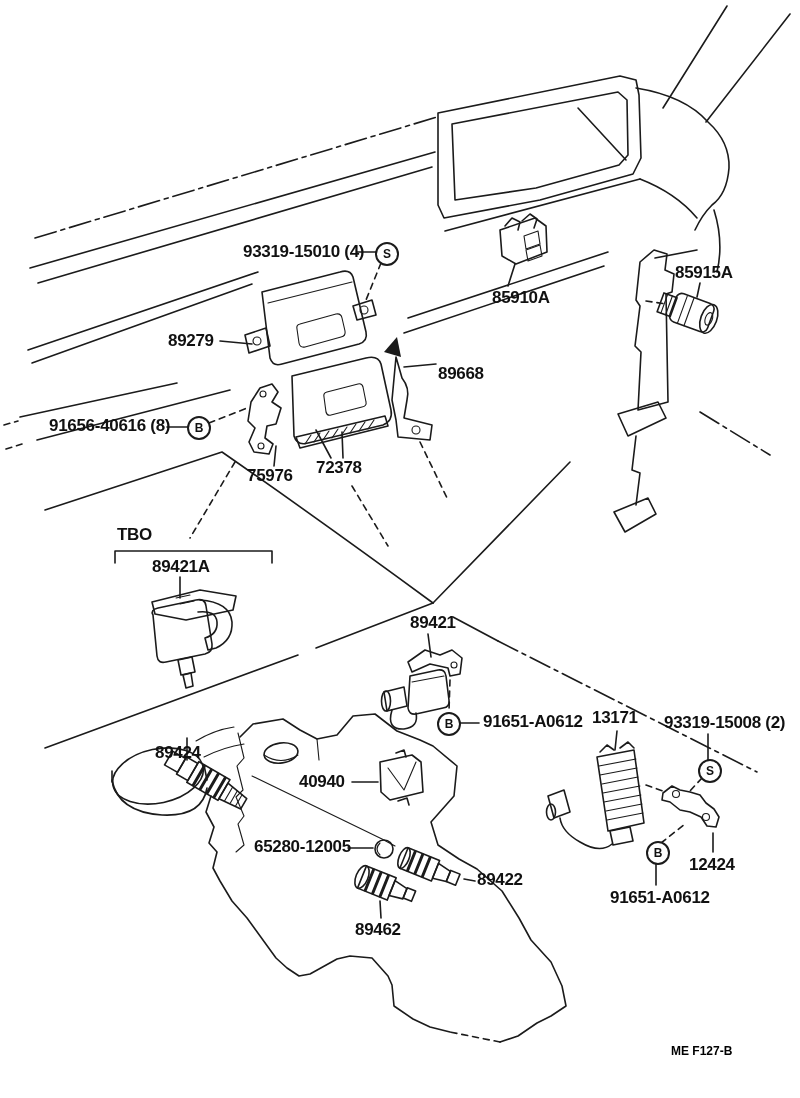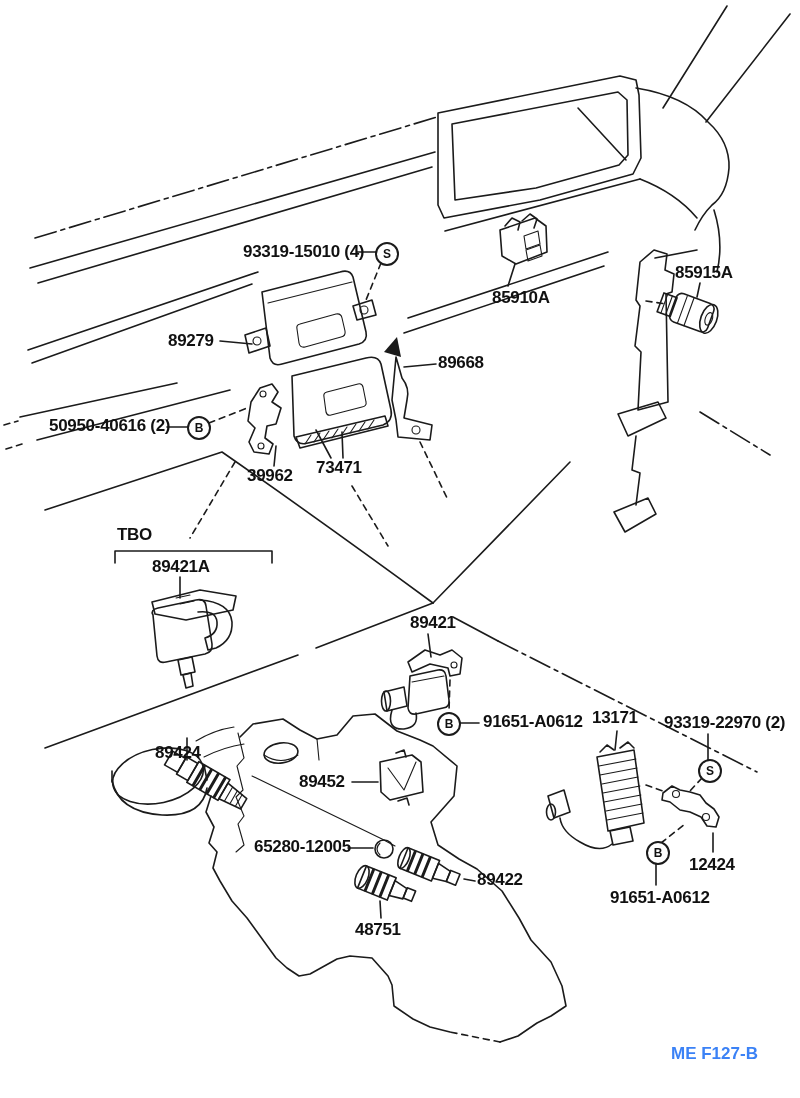--- a/index.html
+++ b/index.html
@@ -11,21 +11,21 @@
   svg .thin{stroke-width:1.1;}
   svg .thick{stroke-width:3;}
   svg .dsh{stroke-dasharray:6 5;}
   svg .dshdot{stroke-dasharray:22 5 4 5;}
   svg .fillb{fill:#1b1b1b;stroke:none;}
   .part-label{position:absolute;white-space:nowrap;color:#111;font-weight:700;
               font-size:17px;letter-spacing:-0.3px;line-height:1;}
   .marker{position:absolute;width:20px;height:20px;border:2px solid #1b1b1b;border-radius:50%;
           display:flex;align-items:center;justify-content:center;color:#111;
           font-size:12px;font-weight:700;line-height:1;background:#fff;}
-  .footer-code{position:absolute;left:671px;top:1044px;font-weight:700;font-size:17px;color:#3b82f6;}
+  .footer-code{position:absolute;left:671px;top:1044px;font-weight:700;font-size:12px;color:#000000;}
 </style>
 </head>
 <body>
 
 <div class="stage">
 
 <svg width="800" height="1098" viewBox="0 0 800 1098">
 
   <g>
     <path class="dshdot" d="M35,238 L437,117"></path>
@@ -239,35 +239,35 @@
     <path d="M274,466 L276,446"></path>
     <path d="M331,458 L316,430 M343,458 L342,432"></path>
     <path d="M459,723 L479,723"></path>
   </g>
 </svg>
 
 <div class="part-label" style="left:243px;top:243px">93319-15010 (4)</div>
 <div class="part-label" style="left:492px;top:289px">85910A</div>
 <div class="part-label" style="left:675px;top:264px">85915A</div>
 <div class="part-label" style="left:168px;top:332px">89279</div>
-<div class="part-label" style="left:438px;top:354px">89668</div>
-<div class="part-label" style="left:49px;top:417px">50950-40616 (2)</div>
-<div class="part-label" style="left:247px;top:467px">39962</div>
-<div class="part-label" style="left:316px;top:459px">73471</div>
+<div class="part-label" style="left:438px;top:365px">89668</div>
+<div class="part-label" style="left:49px;top:417px">91656-40616 (8)</div>
+<div class="part-label" style="left:247px;top:467px">75976</div>
+<div class="part-label" style="left:316px;top:459px">72378</div>
 <div class="part-label" style="left:117px;top:526px">TBO</div>
 <div class="part-label" style="left:152px;top:558px">89421A</div>
 <div class="part-label" style="left:410px;top:614px">89421</div>
 <div class="part-label" style="left:483px;top:713px">91651-A0612</div>
 <div class="part-label" style="left:592px;top:709px">13171</div>
-<div class="part-label" style="left:664px;top:714px">93319-22970 (2)</div>
+<div class="part-label" style="left:664px;top:714px">93319-15008 (2)</div>
 <div class="part-label" style="left:155px;top:744px">89424</div>
-<div class="part-label" style="left:299px;top:773px">89452</div>
+<div class="part-label" style="left:299px;top:773px">40940</div>
 <div class="part-label" style="left:254px;top:838px">65280-12005</div>
 <div class="part-label" style="left:477px;top:871px">89422</div>
-<div class="part-label" style="left:355px;top:921px">48751</div>
+<div class="part-label" style="left:355px;top:921px">89462</div>
 <div class="part-label" style="left:689px;top:856px">12424</div>
 <div class="part-label" style="left:610px;top:889px">91651-A0612</div>
 
 <div class="marker" style="left:375px;top:242px">
       <span>S</span>
     </div>
 <div class="marker" style="left:187px;top:416px">
       <span>B</span>
     </div>
 <div class="marker" style="left:437px;top:712px">

